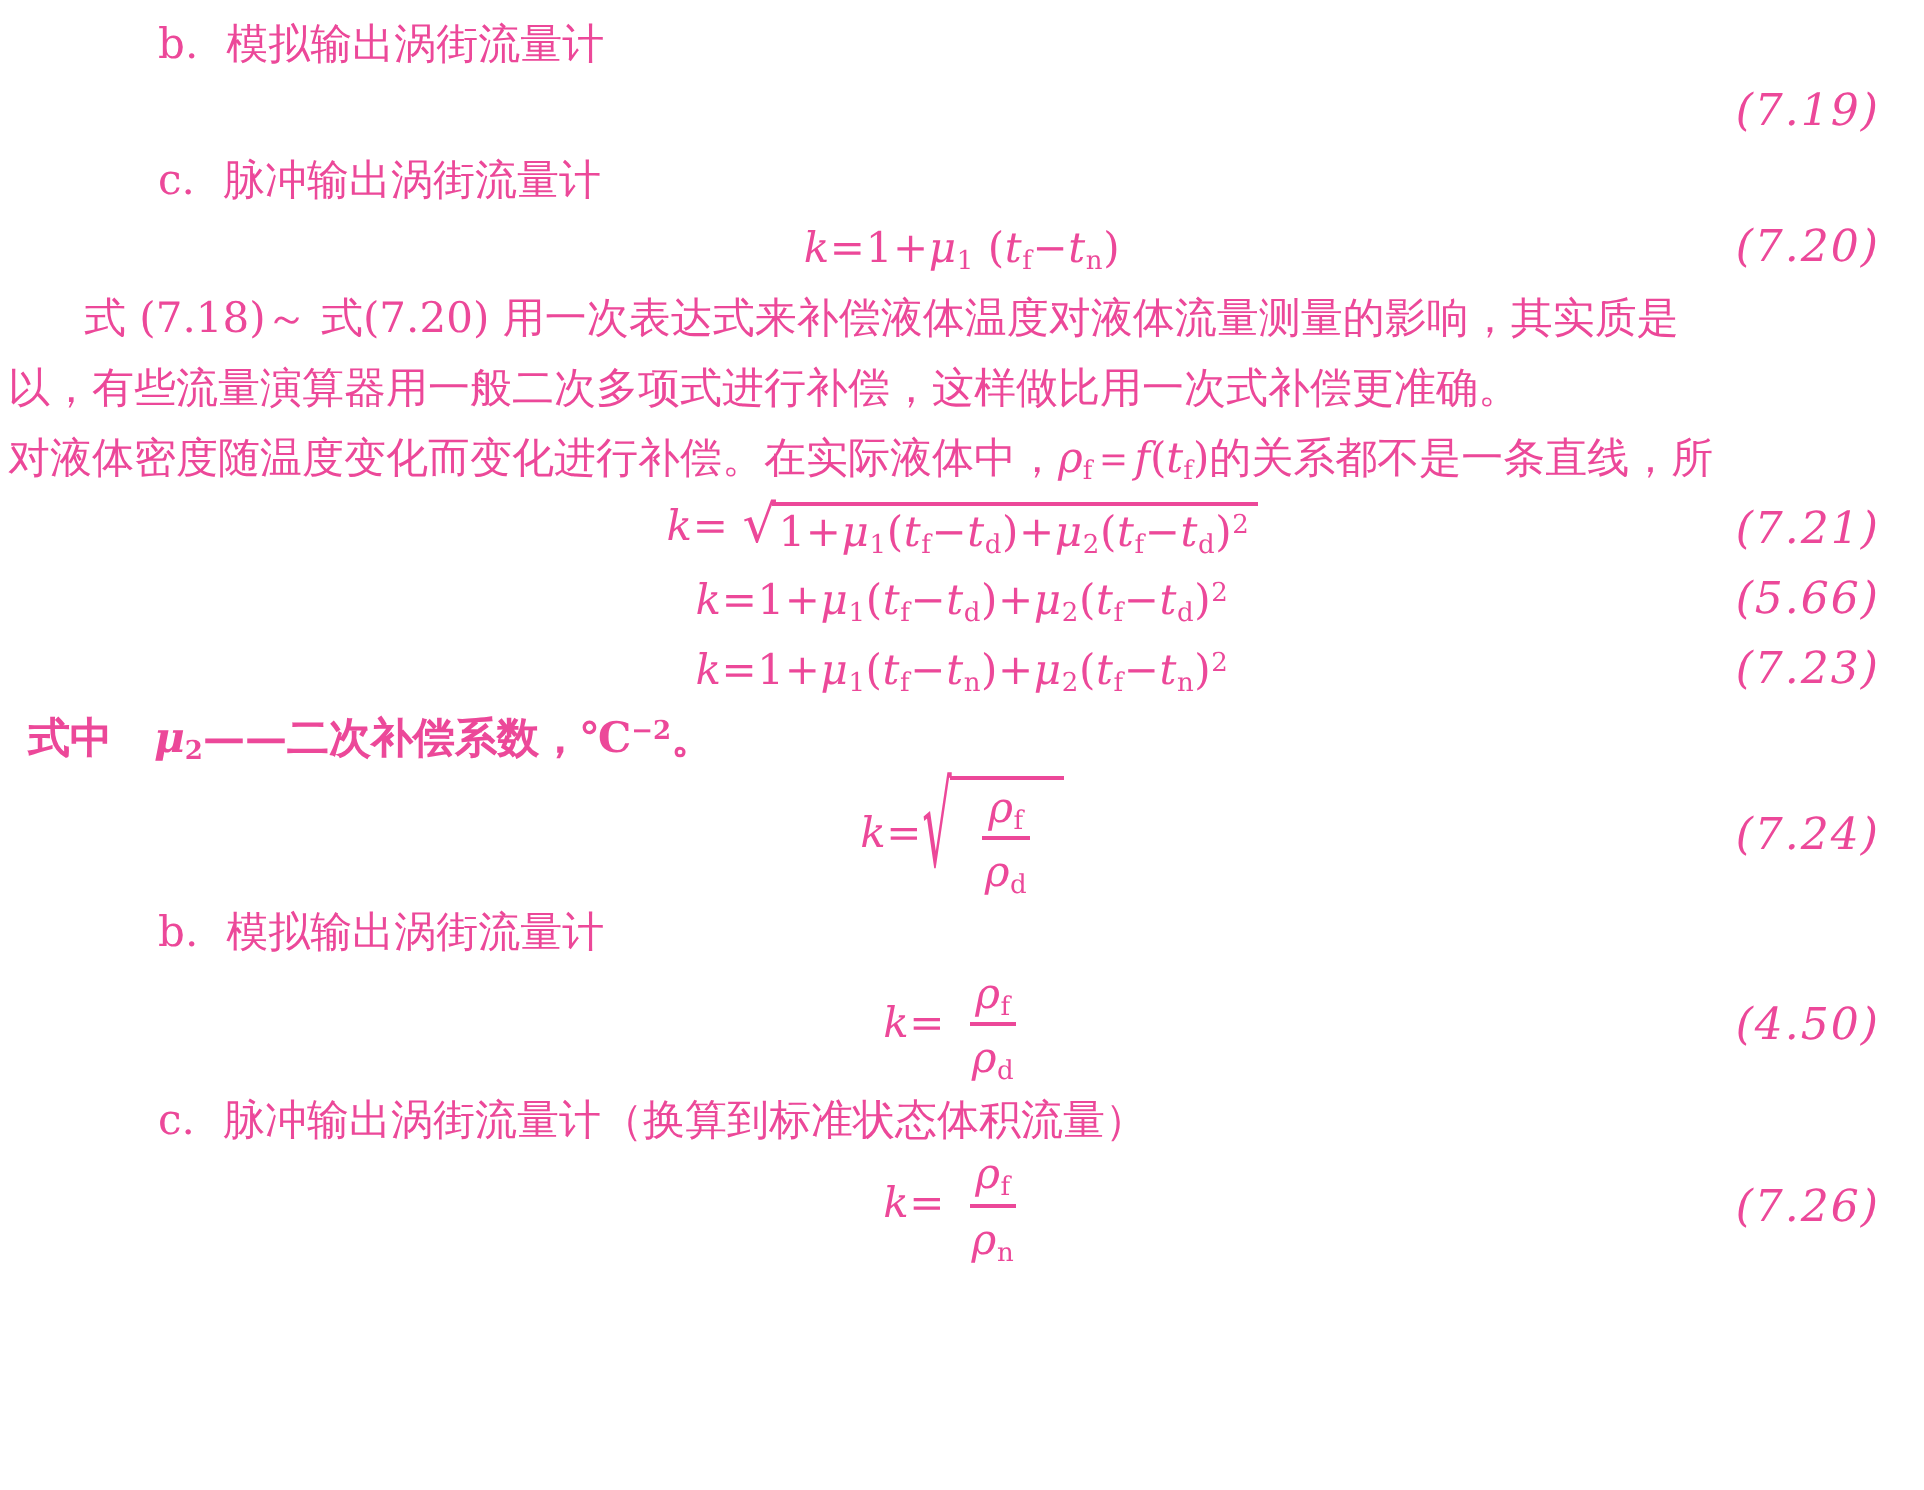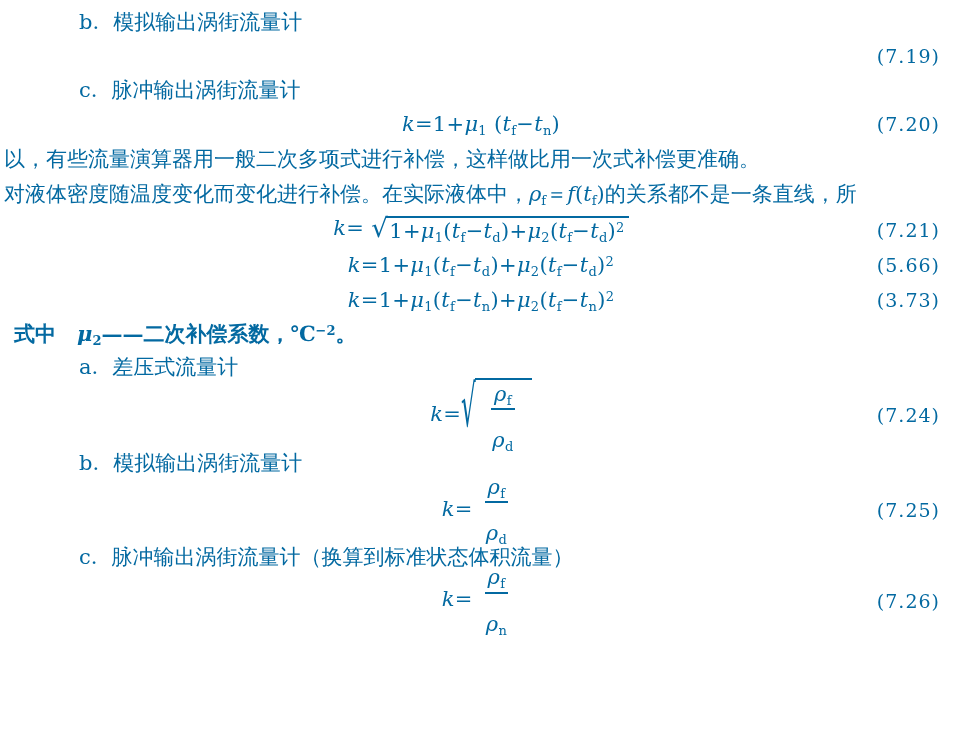--- a/index.html
+++ b/index.html
@@ -21,89 +21,89 @@
   .where-line{height:34px;line-height:34px;margin-left:10px;white-space:pre;font-weight:bold;}
   
   .eqrow{position:relative;display:flex;align-items:center;justify-content:center;}
   .eqrow.small{height:36px;}
   .eqrow.h35{height:35px;}
   .eqrow.big{height:64px;}
   .eqrow.big2{height:62px;}
   .eqrow.big3{height:55px;}
   .eqlabel{
     position:absolute;right:18px;top:50%;transform:translateY(-50%);
-    font-size:19px;letter-spacing:1px;
+    font-size:22px;letter-spacing:1px;font-style:italic;
   }
   .formula{display:inline-block;white-space:pre;letter-spacing:0.3px;}
   .var{font-style:italic;}
   .rm{font-style:normal;}
   sub{font-size:0.62em;line-height:0;vertical-align:-0.28em;font-style:normal;}
   sup{font-size:0.62em;line-height:0;vertical-align:0.5em;font-style:normal;}
   
   .sqrt{display:inline-flex;align-items:flex-start;vertical-align:middle;}
   .sqrt .rad{display:inline-block;line-height:1;font-size:1.25em;margin-right:-2px;transform:translateY(-1px);}
   .sqrt .vinc{display:inline-block;border-top:2px solid currentColor;padding:1px 4px 0 3px;}
   .sqrt.tall .rad{font-size:1.1em;transform:scaleY(2.5) translateY(0);transform-origin:top center;margin-right:-1px;}
   .sqrt.tall .vinc{padding:2px 5px 0 4px;}
   
   .frac{display:inline-block;vertical-align:middle;text-align:center;line-height:1.15;margin:0 12px;}
   .frac .num{display:block;border-bottom:2px solid currentColor;padding:0 3px 2px;}
-  .frac .den{display:block;padding-top:18px;}
+  .frac .den{display:block;padding-top:4px;}
 </style>
 </head>
 <body style="background: rgb(255, 255, 255);">
 
-<div class="page" style="color: #0369a1;">
+<div class="page" style="color: #ec4899;">
 
   <div class="item indent-item"><span class="marker">b.</span><span>模拟输出涡街流量计</span></div>
 
   <div class="eqrow small">
     <span class="eqlabel">(7.19)</span>
   </div>
 
   <div class="item indent-item"><span class="marker">c.</span><span>脉冲输出涡街流量计</span></div>
 
   <div class="eqrow small">
     <span class="formula"><span class="var">k</span><span class="rm">=1+</span><span class="var">μ</span><sub>1</sub><span class="rm"> (</span><span class="var">t</span><sub>f</sub><span class="rm">−</span><span class="var">t</span><sub>n</sub><span class="rm">)</span></span>
     <span class="eqlabel">(7.20)</span>
   </div>
 
+  <div class="para-line first-indent">式 (7.18)～ 式(7.20) 用一次表达式来补偿液体温度对液体流量测量的影响，其实质是</div>
   <div class="para-line">以，有些流量演算器用一般二次多项式进行补偿，这样做比用一次式补偿更准确。</div>
   <div class="para-line"><span class="rm">对液体密度随温度变化而变化进行补偿。在实际液体中，</span><span class="var">ρ</span><sub>f</sub><span class="rm">＝</span><span class="var">f</span><span class="rm">(</span><span class="var">t</span><sub>f</sub><span class="rm">)的关系都不是一条直线，所</span></div>
 
   <div class="eqrow h35">
     <span class="formula"><span class="var">k</span><span class="rm">= </span><span class="sqrt"><span class="rad">√</span><span class="vinc"><span class="rm">1+</span><span class="var">μ</span><sub>1</sub><span class="rm">(</span><span class="var">t</span><sub>f</sub><span class="rm">−</span><span class="var">t</span><sub>d</sub><span class="rm">)+</span><span class="var">μ</span><sub>2</sub><span class="rm">(</span><span class="var">t</span><sub>f</sub><span class="rm">−</span><span class="var">t</span><sub>d</sub><span class="rm">)</span><sup>2</sup></span></span></span>
     <span class="eqlabel">(7.21)</span>
   </div>
 
   <div class="eqrow h35">
     <span class="formula"><span class="var">k</span><span class="rm">=1+</span><span class="var">μ</span><sub>1</sub><span class="rm">(</span><span class="var">t</span><sub>f</sub><span class="rm">−</span><span class="var">t</span><sub>d</sub><span class="rm">)+</span><span class="var">μ</span><sub>2</sub><span class="rm">(</span><span class="var">t</span><sub>f</sub><span class="rm">−</span><span class="var">t</span><sub>d</sub><span class="rm">)</span><sup>2</sup></span>
     <span class="eqlabel">(5.66)</span>
   </div>
 
   <div class="eqrow h35">
     <span class="formula"><span class="var">k</span><span class="rm">=1+</span><span class="var">μ</span><sub>1</sub><span class="rm">(</span><span class="var">t</span><sub>f</sub><span class="rm">−</span><span class="var">t</span><sub>n</sub><span class="rm">)+</span><span class="var">μ</span><sub>2</sub><span class="rm">(</span><span class="var">t</span><sub>f</sub><span class="rm">−</span><span class="var">t</span><sub>n</sub><span class="rm">)</span><sup>2</sup></span>
-    <span class="eqlabel">(3.73)</span>
+    <span class="eqlabel">(7.23)</span>
   </div>
 
   <div class="where-line"><span class="rm">式中　</span><span class="var">μ</span><sub>2</sub><span class="rm">——二次补偿系数，℃</span><sup>−2</sup><span class="rm">。</span></div>
 
 
-  <div class="item indent-item"><span class="marker">a.</span><span>差压式流量计</span></div>
 
   <div class="eqrow big">
     <span class="formula"><span class="var">k</span><span class="rm">=</span><span class="sqrt tall"><span class="rad">√</span><span class="vinc"><span class="frac"><span class="num"><span class="var">ρ</span><sub>f</sub></span><span class="den"><span class="var">ρ</span><sub>d</sub></span></span></span></span></span>
     <span class="eqlabel">(7.24)</span>
   </div>
 
   <div class="item indent-item"><span class="marker">b.</span><span>模拟输出涡街流量计</span></div>
 
   <div class="eqrow big2">
     <span class="formula"><span class="var">k</span><span class="rm">=</span><span class="frac"><span class="num"><span class="var">ρ</span><sub>f</sub></span><span class="den"><span class="var">ρ</span><sub>d</sub></span></span></span>
-    <span class="eqlabel">(7.25)</span>
+    <span class="eqlabel">(4.50)</span>
   </div>
 
   <div class="item indent-item"><span class="marker">c.</span><span>脉冲输出涡街流量计（换算到标准状态体积流量）</span></div>
 
   <div class="eqrow big3">
     <span class="formula"><span class="var">k</span><span class="rm">=</span><span class="frac"><span class="num"><span class="var">ρ</span><sub>f</sub></span><span class="den"><span class="var">ρ</span><sub>n</sub></span></span></span>
     <span class="eqlabel">(7.26)</span>
   </div>
 
 </div>

